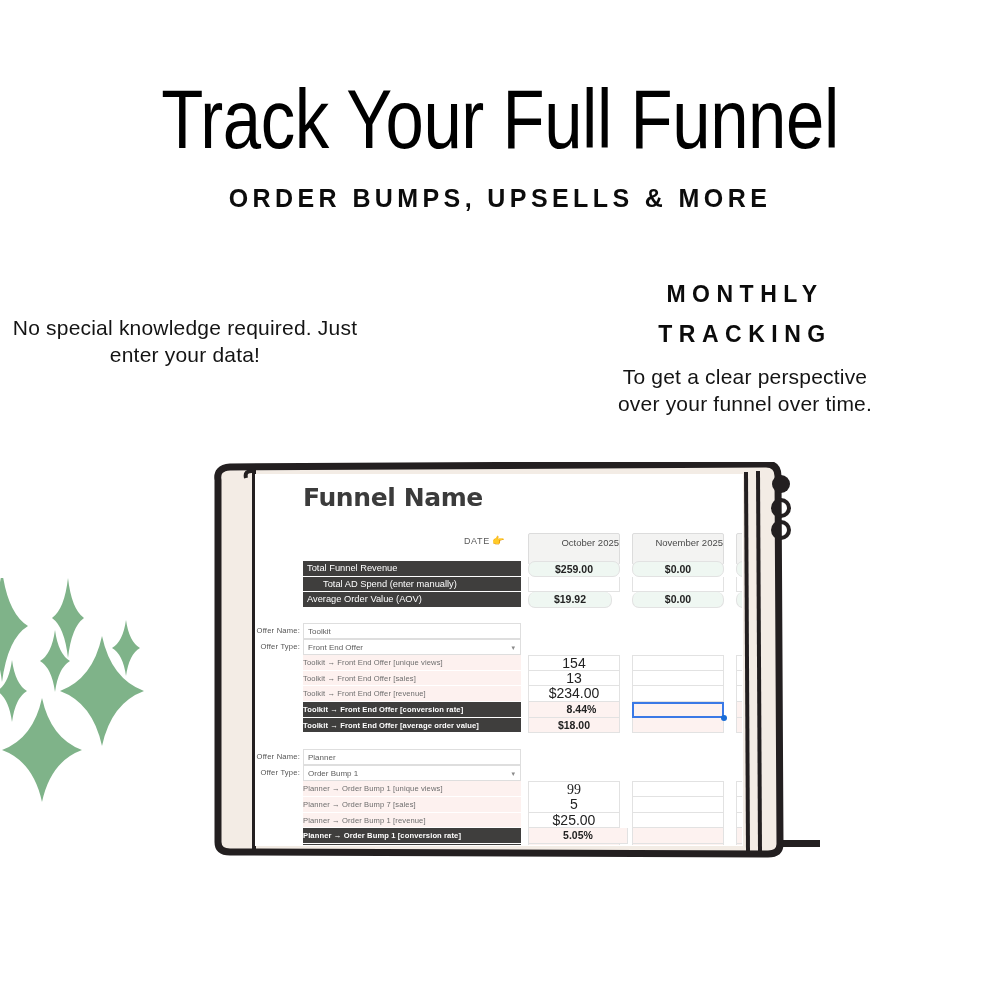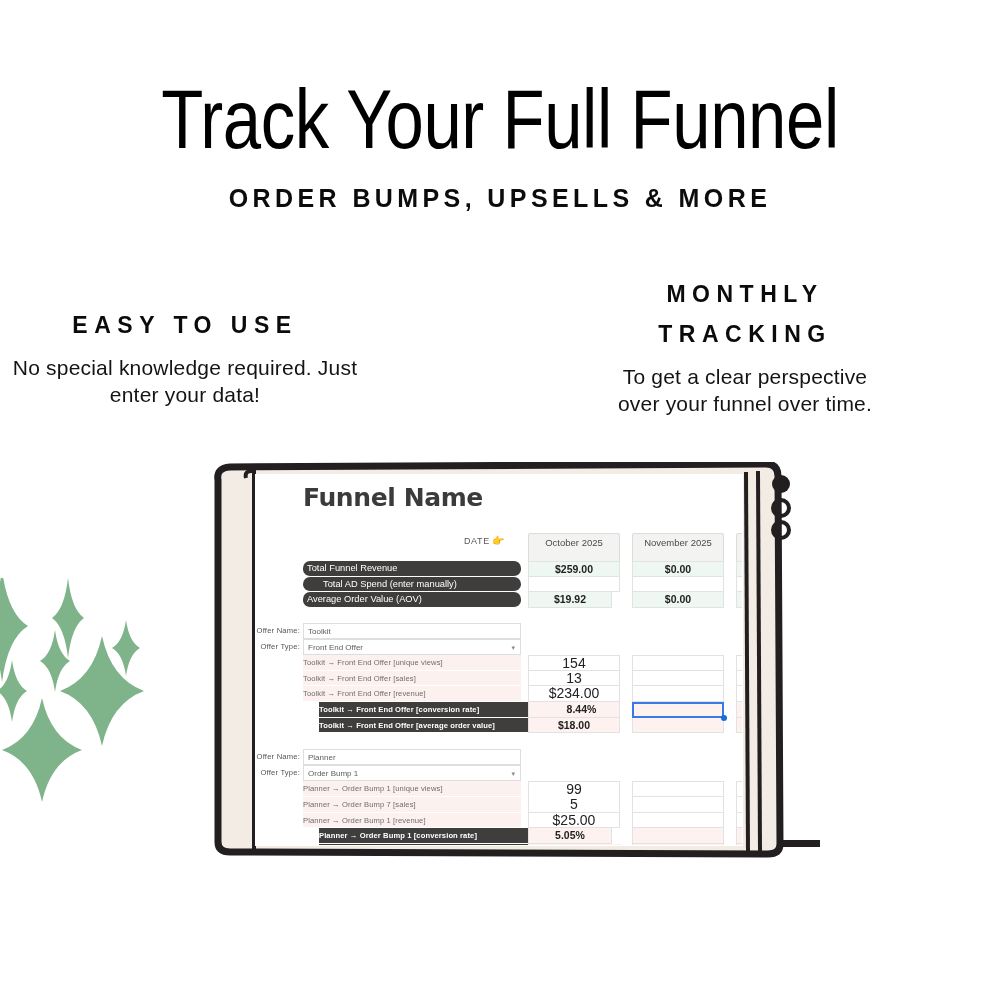--- a/index.html
+++ b/index.html
@@ -107,32 +107,32 @@
     top: 8px;
     font-size: 25px;
     font-weight: bold;
     color: #3b3b3b;
     letter-spacing: -0.4px;
     font-family: "DejaVu Sans", sans-serif;
   }
 
   
   .row      { position: absolute; height: 15.6px; }
-  .lbl      { left: 47px; width: 218px; border-radius: 7px; }
+  .lbl      { left: 47px; width: 218px; }
 
   .hdr-cell {
     position: absolute;
     height: 32px;
     line-height: 17px;
     background: #f3f3f2;
     border: 1px solid #dcdcdc;
     border-radius: 2px;
     font-size: 9.5px;
     color: #4a4a4a;
-    text-align: center;
+    text-align: right;
     box-sizing: border-box;
   }
   .date-label {
     position: absolute;
     left: 208px;
     top: 60px;
     font-size: 9px;
     letter-spacing: 0.6px;
     color: #5a5a5a;
   }
@@ -155,21 +155,21 @@
     text-align: center;
     background: #ffffff;
     border: 1px solid #e2e2e2;
     border-top: none;
     box-sizing: border-box;
     color: #222222;
     white-space: nowrap;
     overflow: hidden;
   }
   .val-cell.first { border-top: 1px solid #e2e2e2; }
-  .val-cell.mint  { background: #eff7f2; }
+  .val-cell.mint  { background: #eff7f2; border-radius: 7px; }
   .val-cell.pink  { background: #fdf2f0; }
   .val-cell.bold  { font-weight: bold; font-size: 10.5px; }
 
   .field-label {
     position: absolute;
     font-size: 7.6px;
     color: #555555;
     text-align: right;
     width: 62px;
     line-height: 15.6px;
@@ -209,21 +209,20 @@
     color: #6d6d6d;
     border-bottom: 1px solid #ffffff;
     white-space: nowrap;
     overflow: hidden;
     letter-spacing: 0.1px;
   }
   .lbl-row.dk {
     background: #3f3e3d;
     color: #ffffff;
     font-weight: bold;
-    margin-left: 16px;
   }
 
   
   #sel-cell {
     position: absolute;
     border: 2px solid #3a79e6;
     box-sizing: border-box;
     background: #fdf2f0;
     z-index: 6;
   }
@@ -237,21 +236,20 @@
   }
 </style>
 </head>
 <body>
 
 <div class="headline">Track Your Full Funnel</div>
 
 <div class="subhead">ORDER BUMPS, UPSELLS &amp; MORE</div>
 
 <div class="feat" id="feat-left">
-  <div class="feat-title">EASY TO USE</div>
   <div class="feat-body">No special knowledge required. Just enter your data!</div>
 </div>
 
 <div class="feat" id="feat-right">
   <div class="feat-title">MONTHLY TRACKING</div>
   <div class="feat-body">To get a clear perspective over your funnel over time.</div>
 </div>
 
 <svg id="sparkles" viewBox="0 0 210 285">
     <path d="M 2 -8
@@ -359,33 +357,33 @@
         <div class="val-cell pink bold" style="position: absolute; left: 480px; top: 227px; width: 92px; height: 15.6px;"></div>
         <div class="lbl-row dk" style="top: 242.6px;">Toolkit → Front End Offer  [average order value]</div>
         <div class="val-cell pink bold" style="position: absolute; left: 272px; top: 242.6px; width: 92px; height: 15.6px;">$18.00</div>
         <div class="val-cell pink bold" style="position: absolute; left: 376px; top: 242.6px; width: 92px; height: 15.6px;"></div>
         <div class="val-cell pink bold" style="position: absolute; left: 480px; top: 242.6px; width: 92px; height: 15.6px;"></div>
         <div class="field-label" style="left: -18px; top: 274.2px;">Offer Name:</div>
         <div class="field-box" style="top: 274.2px;">Planner</div>
         <div class="field-label" style="left: -18px; top: 290.3px;">Offer Type:</div>
         <div class="field-box" style="top: 290.3px;">Order Bump 1<span class="caret">▾</span></div>
         <div class="lbl-row" style="top: 306.4px;">Planner → Order Bump 1 [unique views]</div>
-        <div class="val-cell first" style="position: absolute; left: 272px; top: 306.4px; width: 92px; height: 27px;">99</div>
+        <div class="val-cell first" style="position: absolute; left: 272px; top: 306.4px; width: 92px; height: 27px; font-family: Liberation Serif, serif;">99</div>
         <div class="val-cell first" style="position: absolute; left: 376px; top: 306.4px; width: 92px; height: 15.6px;"></div>
         <div class="val-cell first" style="position: absolute; left: 480px; top: 306.4px; width: 92px; height: 15.6px;"></div>
         <div class="lbl-row" style="top: 322px;">Planner → Order Bump 7 [sales]</div>
         <div class="val-cell" style="position: absolute; left: 272px; top: 322px; width: 92px; height: 15.6px;">5</div>
         <div class="val-cell" style="position: absolute; left: 376px; top: 322px; width: 92px; height: 15.6px;"></div>
         <div class="val-cell" style="position: absolute; left: 480px; top: 322px; width: 92px; height: 15.6px;"></div>
         <div class="lbl-row" style="top: 337.6px;">Planner → Order Bump 1 [revenue]</div>
         <div class="val-cell" style="position: absolute; left: 272px; top: 337.6px; width: 92px; height: 15.6px;">$25.00</div>
         <div class="val-cell" style="position: absolute; left: 376px; top: 337.6px; width: 92px; height: 15.6px;"></div>
         <div class="val-cell" style="position: absolute; left: 480px; top: 337.6px; width: 92px; height: 15.6px;"></div>
         <div class="lbl-row dk" style="top: 353.2px;">Planner → Order Bump 1 [conversion rate]</div>
-        <div class="val-cell pink bold" style="position: absolute; left: 272px; top: 353.2px; width: 84px; height: 15.6px;">5.05%</div>
+        <div class="val-cell pink bold" style="position: absolute; left: 272px; top: 353.2px; width: 100px; height: 15.6px;">5.05%</div>
         <div class="val-cell pink bold" style="position: absolute; left: 376px; top: 353.2px; width: 92px; height: 15.6px;"></div>
         <div class="val-cell pink bold" style="position: absolute; left: 480px; top: 353.2px; width: 92px; height: 15.6px;"></div>
         <div class="lbl-row dk" style="top: 368.8px;">Planner → Order Bump 1 [average order value]</div>
         <div class="val-cell pink bold" style="position: absolute; left: 272px; top: 368.8px; width: 92px; height: 15.6px;">$5.00</div>
         <div class="val-cell pink bold" style="position: absolute; left: 376px; top: 368.8px; width: 92px; height: 15.6px;"></div>
         <div class="val-cell pink bold" style="position: absolute; left: 480px; top: 368.8px; width: 92px; height: 15.6px;"></div>
       </div>
 
     <div id="sel-cell" style="left: 376px; top: 227px; width: 92px; height: 15.6px;"></div>
     <div id="sel-handle" style="left: 465px; top: 239.6px;"></div>

